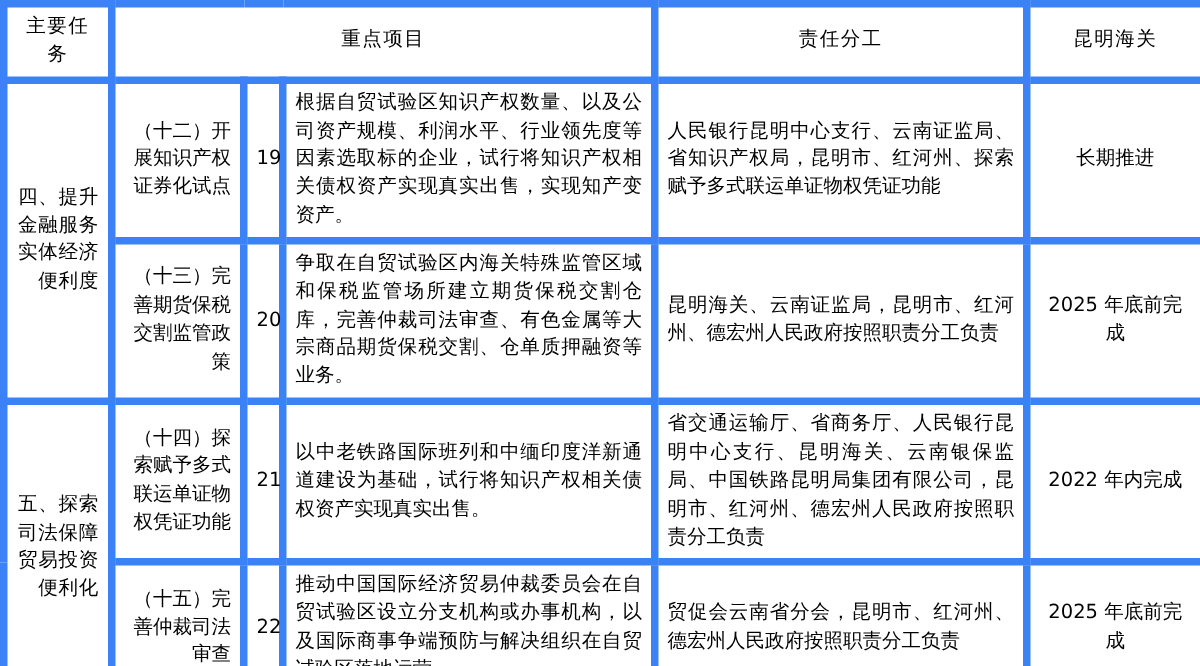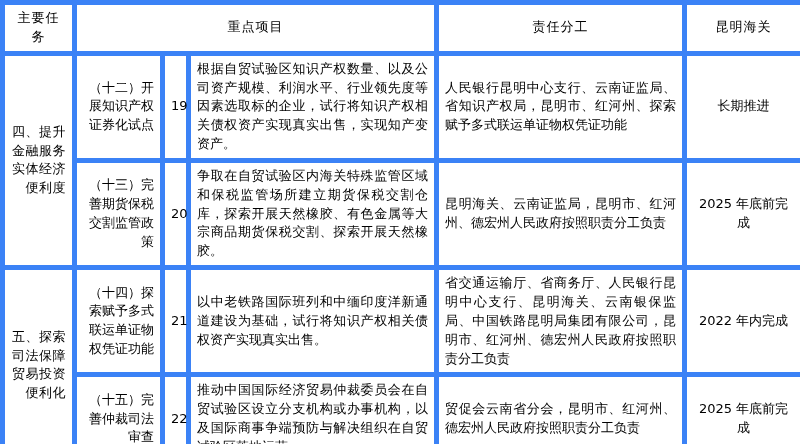--- a/index.html
+++ b/index.html
@@ -109,21 +109,21 @@
         <td class="item-cell">（十二）开展知识产权证券化试点</td>
         <td class="num-cell">19</td>
         <td class="key-cell">根据自贸试验区知识产权数量、以及公司资产规模、利润水平、行业领先度等因素选取标的企业，试行将知识产权相关债权资产实现真实出售，实现知产变资产。</td>
         <td class="resp-cell">人民银行昆明中心支行、云南证监局、省知识产权局，昆明市、红河州、探索赋予多式联运单证物权凭证功能</td>
         <td class="time-cell">长期推进</td>
       </tr>
 
       <tr>
         <td class="item-cell">（十三）完善期货保税交割监管政策</td>
         <td class="num-cell">20</td>
-        <td class="key-cell">争取在自贸试验区内海关特殊监管区域和保税监管场所建立期货保税交割仓库，探索开展天然橡胶、有色金属等大宗商品期货保税交割、探索开展天然橡胶。</td>
+        <td class="key-cell">争取在自贸试验区内海关特殊监管区域和保税监管场所建立期货保税交割仓库，完善仲裁司法审查、有色金属等大宗商品期货保税交割、仓单质押融资等业务。</td>
         <td class="resp-cell">昆明海关、云南证监局，昆明市、红河州、德宏州人民政府按照职责分工负责</td>
         <td class="time-cell">2025 年底前完成</td>
       </tr>
 
       <tr>
         <td class="main-task" rowspan="2">五、探索司法保障贸易投资便利化</td>
         <td class="item-cell">（十四）探索赋予多式联运单证物权凭证功能</td>
         <td class="num-cell">21</td>
         <td class="key-cell">以中老铁路国际班列和中缅印度洋新通道建设为基础，试行将知识产权相关债权资产实现真实出售。</td>
         <td class="resp-cell">省交通运输厅、省商务厅、人民银行昆明中心支行、昆明海关、云南银保监局、中国铁路昆明局集团有限公司，昆明市、红河州、德宏州人民政府按照职责分工负责</td>

